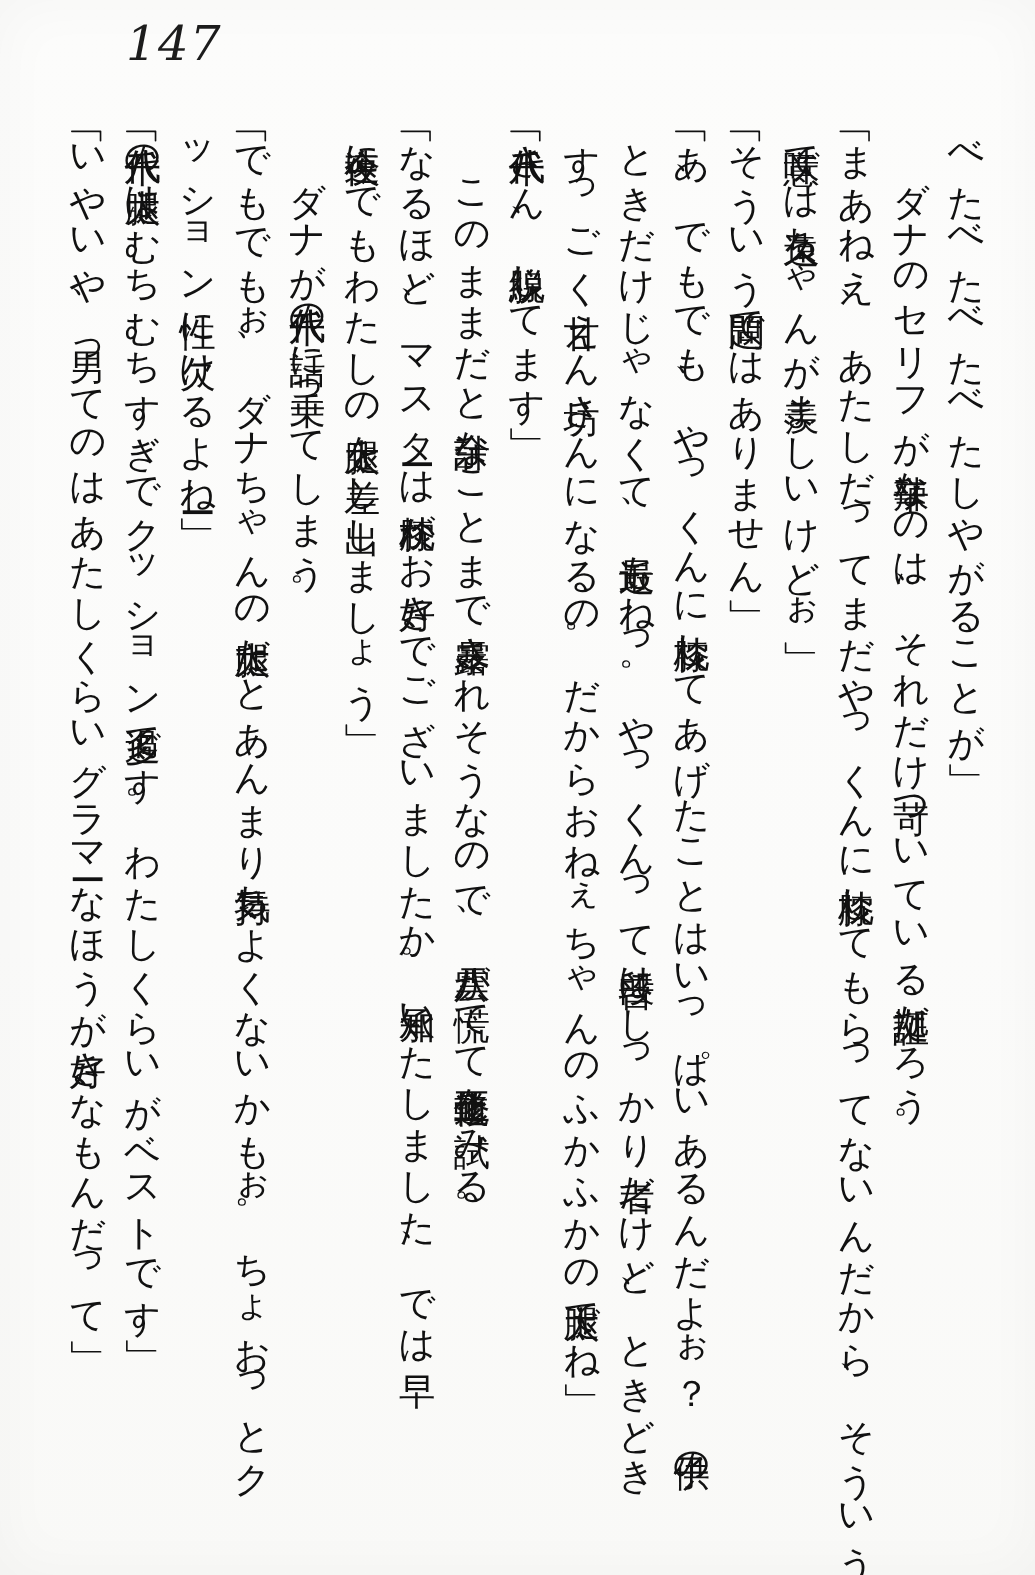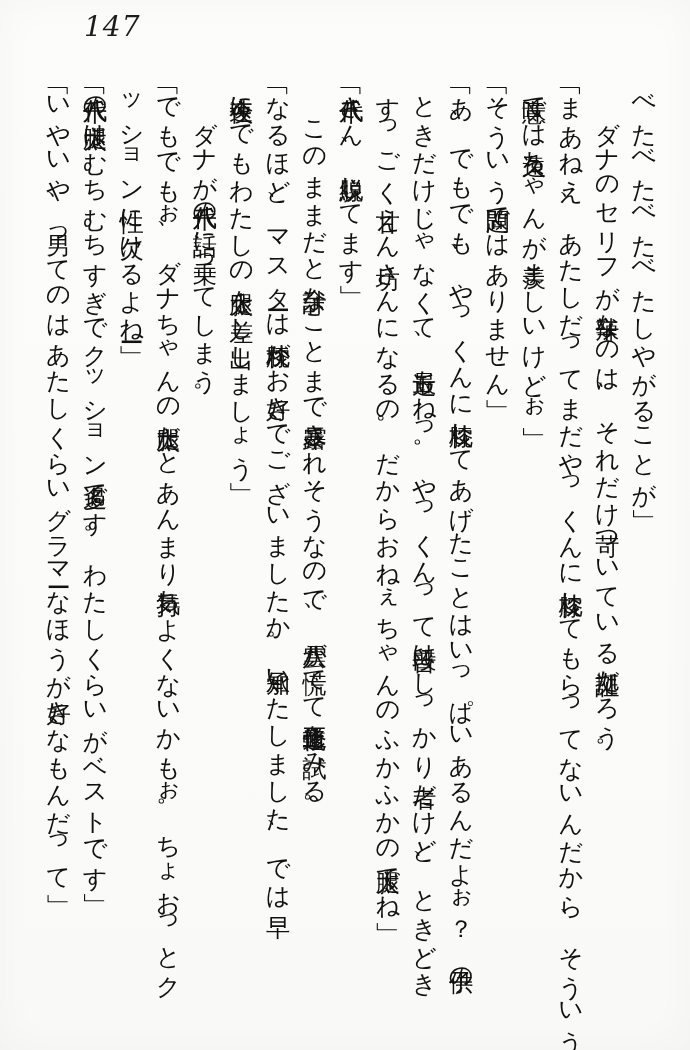--- a/index.html
+++ b/index.html
@@ -16,21 +16,21 @@
     height: 1050px;
     background: linear-gradient(180deg, #fcfcfb 0%, #fbfbfa 60%, #f9f9f7 100%);
     overflow: hidden;
     box-shadow: inset 0 0 40px rgba(0,0,0,0.03);
   }
   .page-number {
     position: absolute;
     top: 10px;
     left: 84px;
     font-style: italic;
-    font-size: 28px;
+    font-size: 32px;
     letter-spacing: 1px;
     color: #1c1c1c;
   }
   .text-block {
     position: absolute;
     top: 80px;
     right: 28px;
     width: 622px;
     height: 932px;
     writing-mode: vertical-rl;

